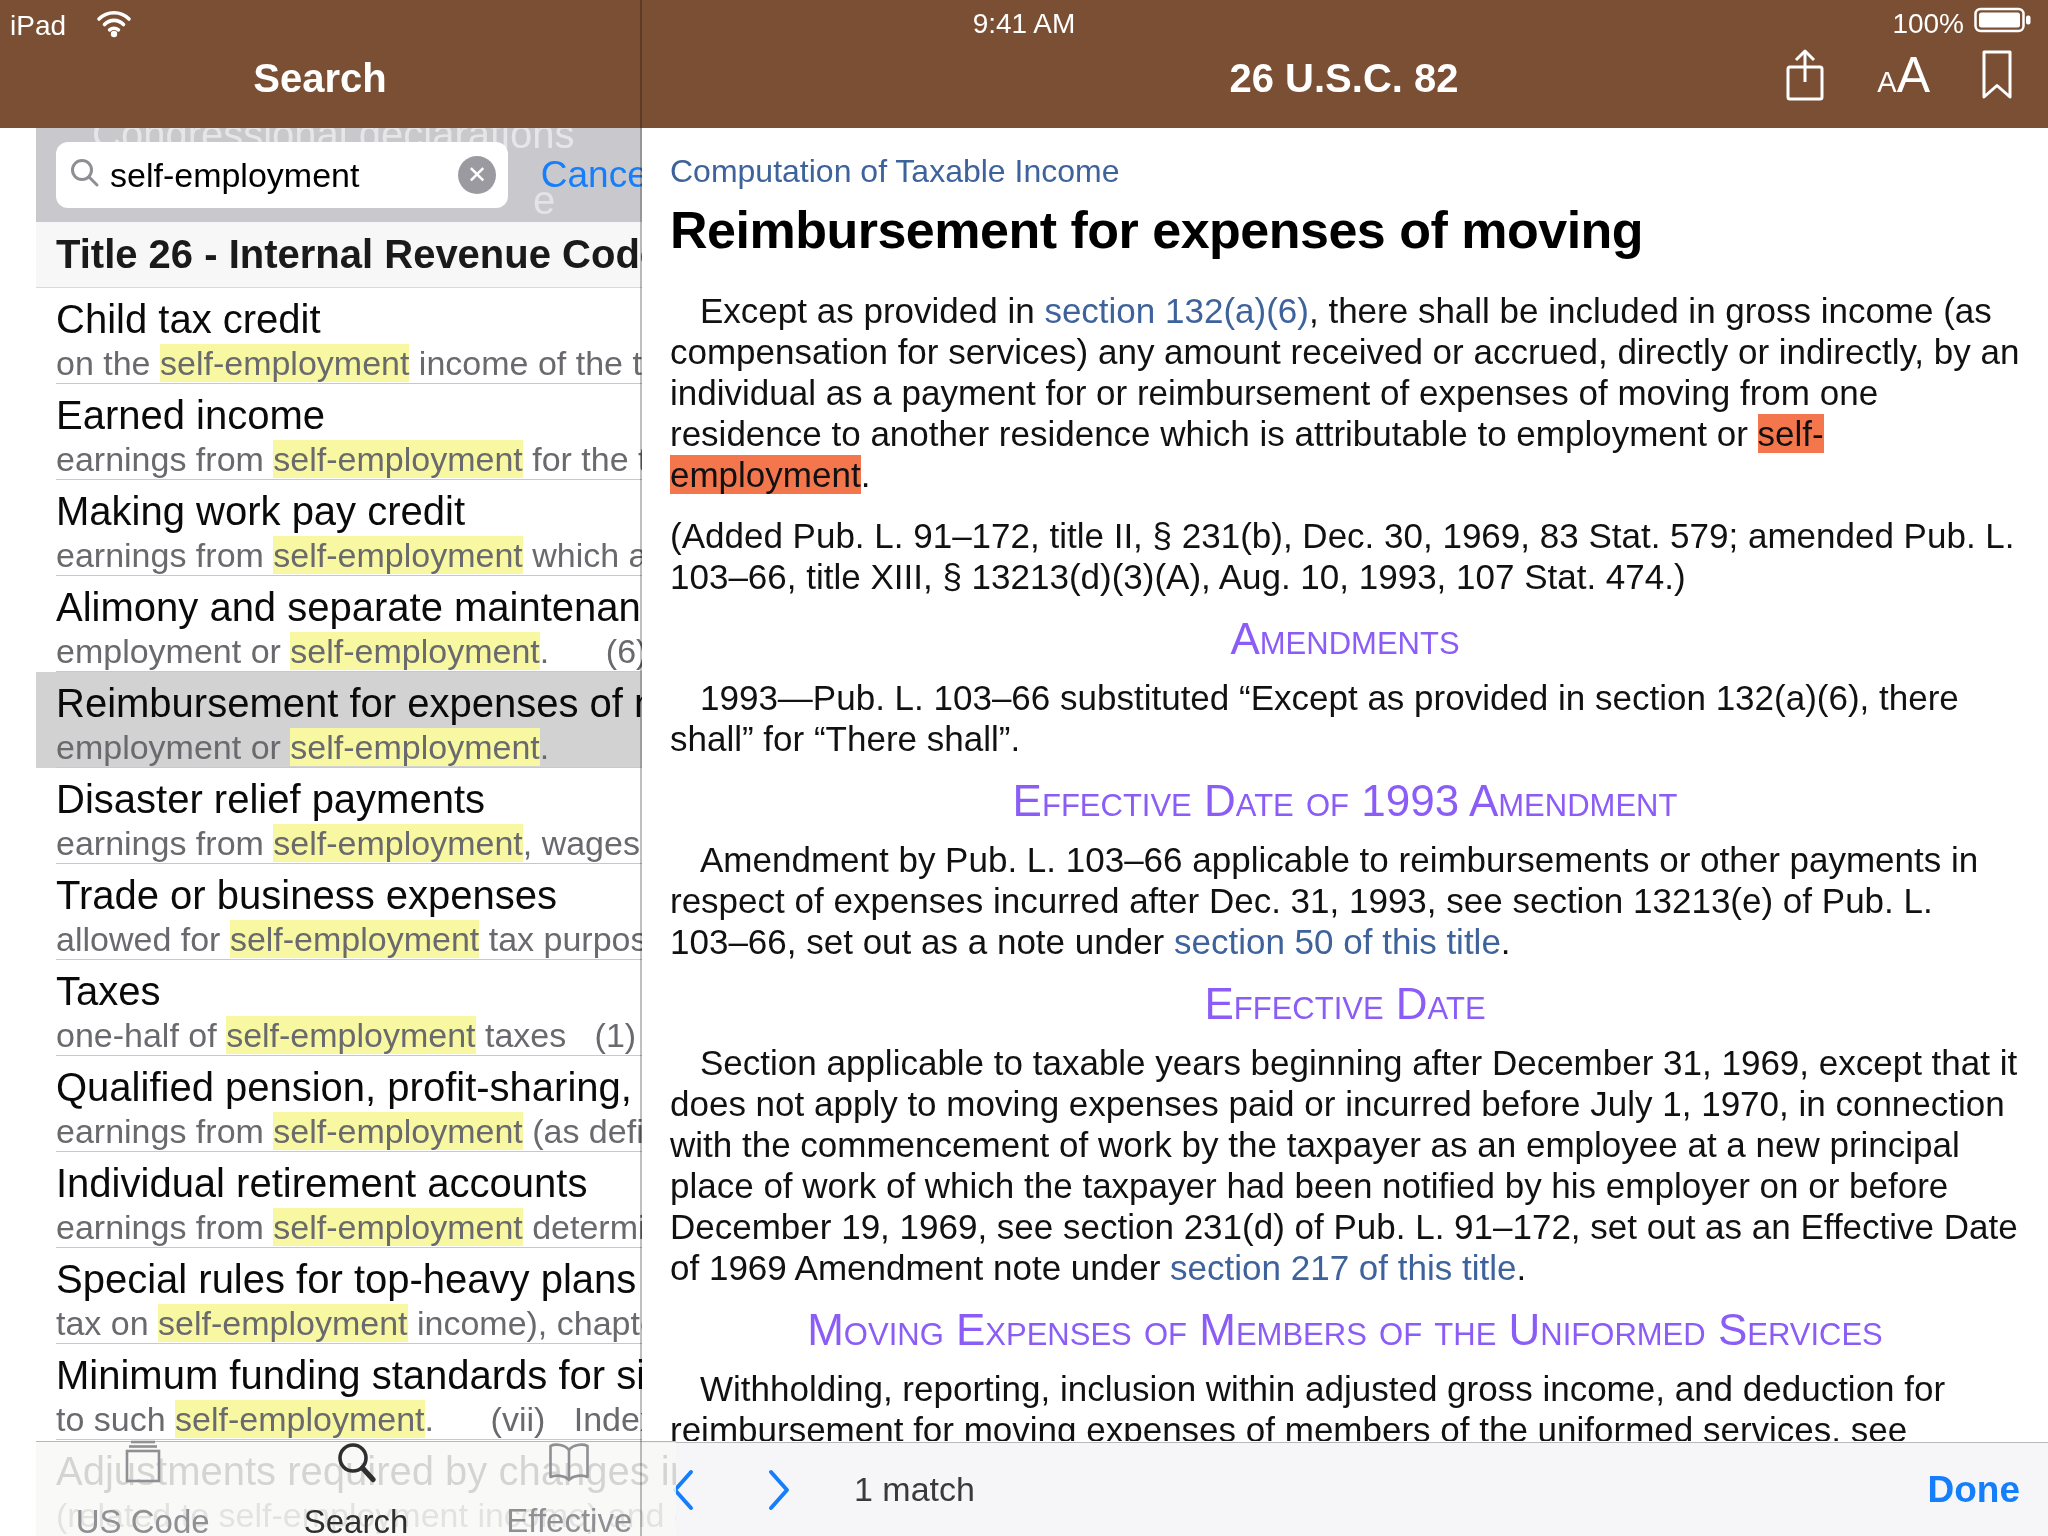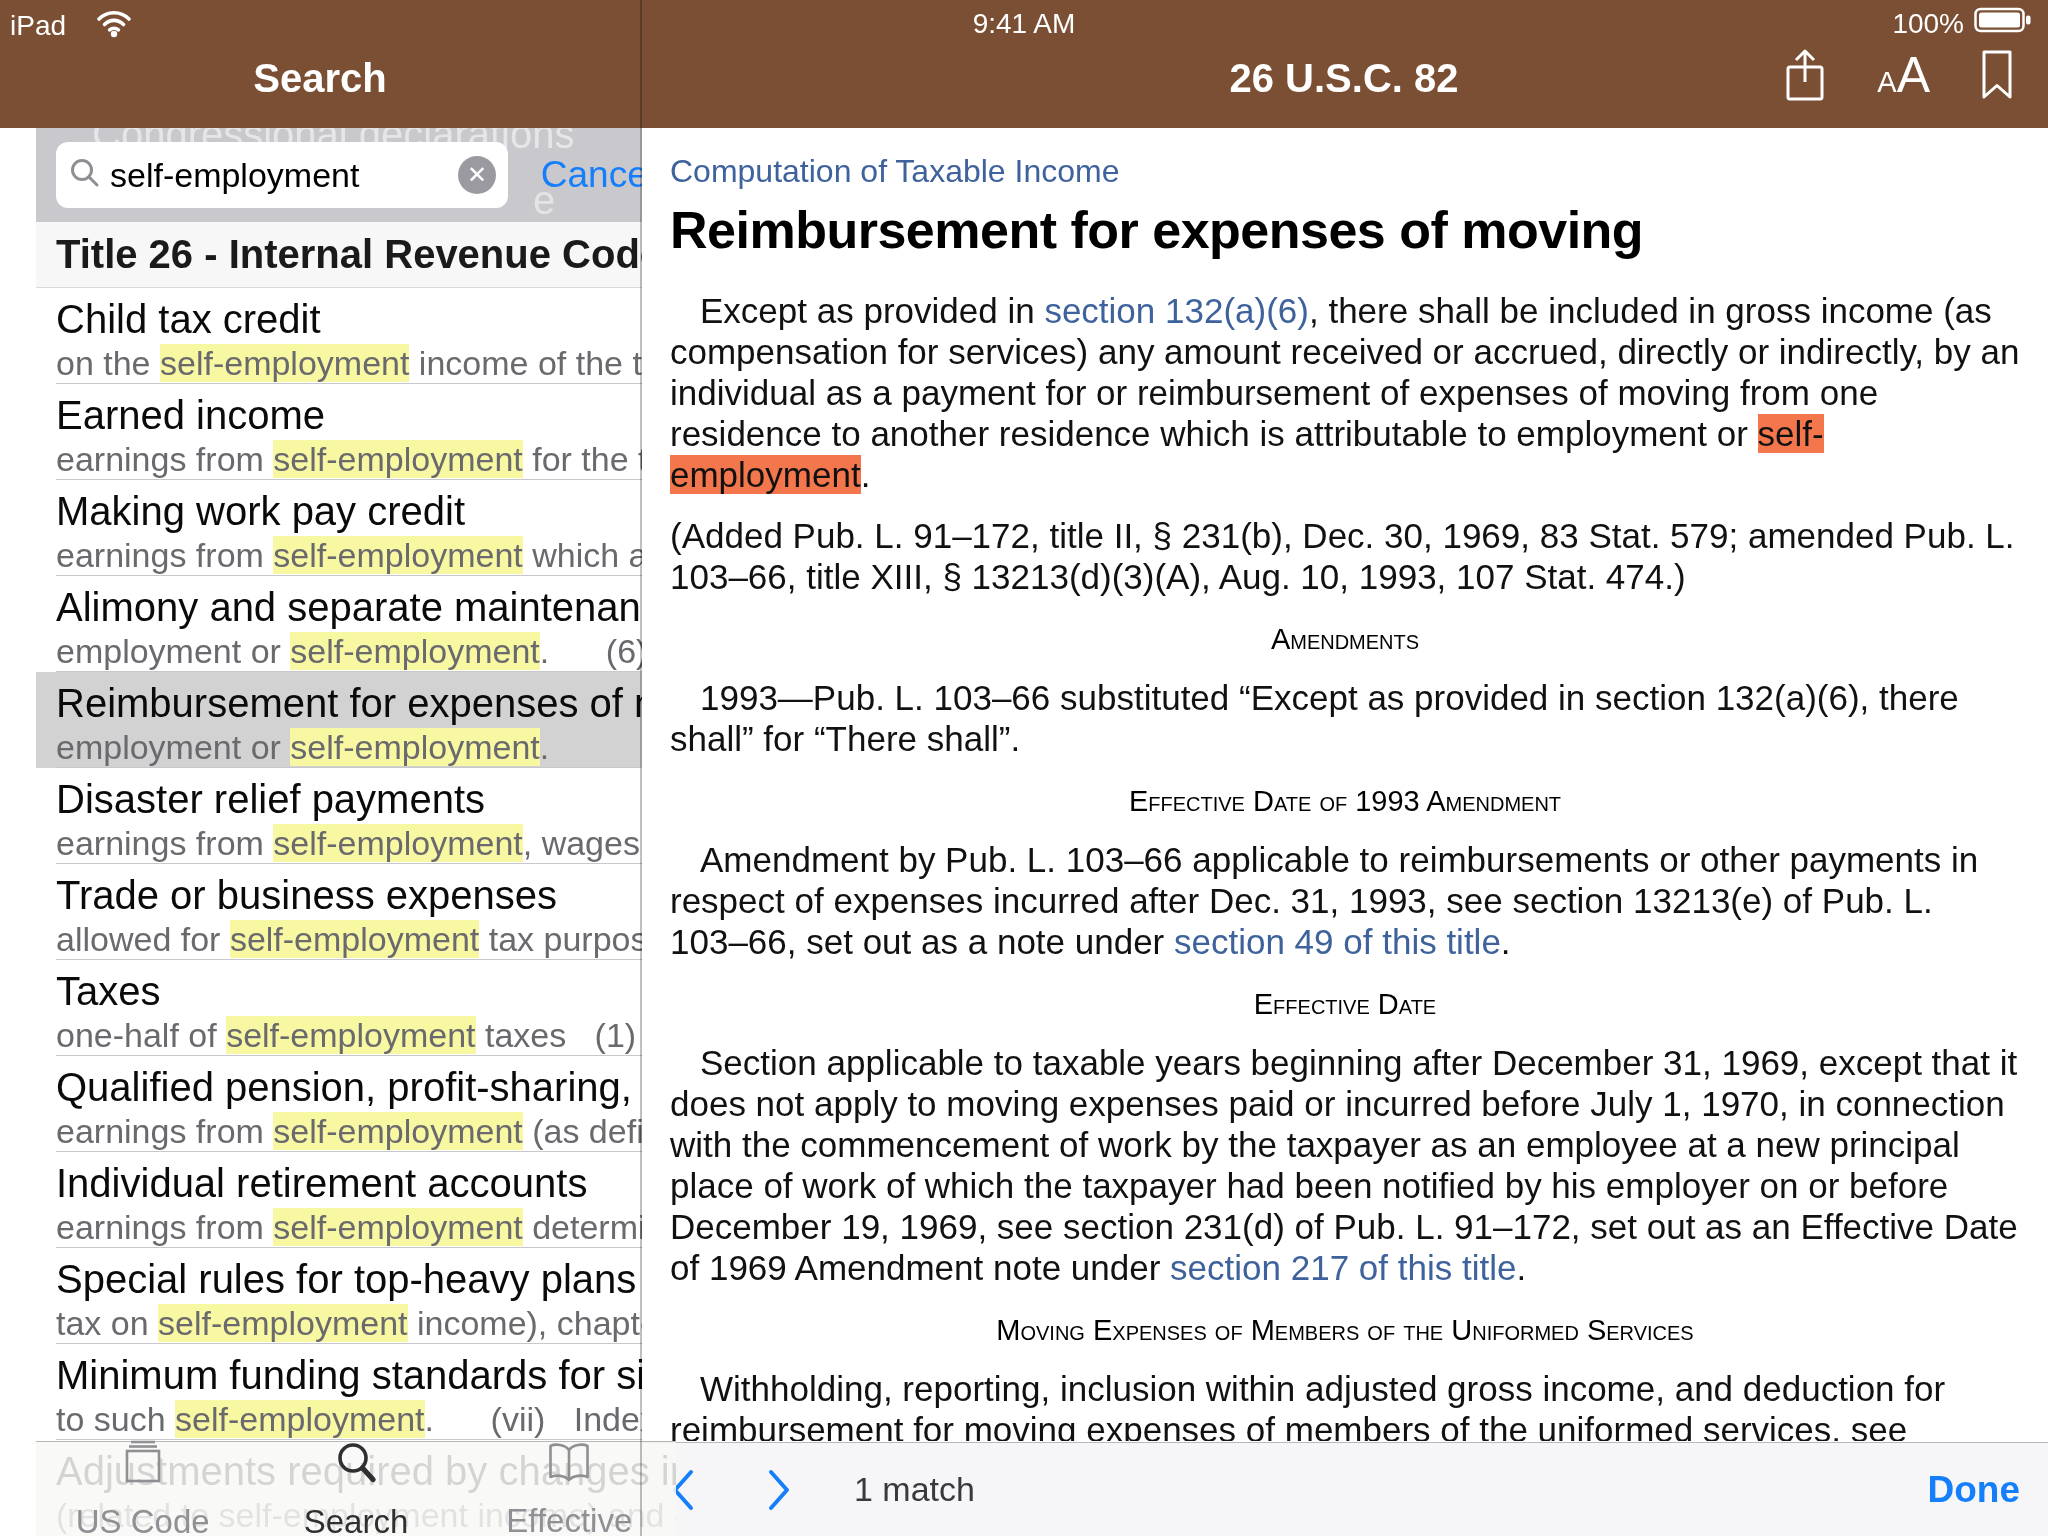--- a/index.html
+++ b/index.html
@@ -54,22 +54,22 @@
 
   
   .content{position:absolute;top:128px;left:642px;right:0;bottom:0;background:#fff;}
   .article{position:absolute;top:0;left:0;right:0;bottom:95px;overflow:hidden;padding:24px 28px 0 28px;}
   .breadcrumb{font-size:32px;line-height:38px;color:var(--link_blue);}
   .article-title{font-size:52px;line-height:60px;font-weight:bold;color:#000;margin:10px 0 30px;letter-spacing:-0.5px;}
   p.body{font-size:35px;line-height:41px;color:#111;margin:0 0 20px;}
   p.body.indent{text-indent:30px;}
   .link{color:var(--link_blue);}
   .match{background:var(--match_orange);}
-  .sec-heading{font-variant:small-caps;font-size:29px;line-height:44px;text-align:center;
-               color:#000000;margin:8px 0 16px;}
+  .sec-heading{font-variant:small-caps;font-size:44px;line-height:44px;text-align:center;
+               color:#8b5cf6;margin:8px 0 16px;}
 
   
   .reader-footer{position:absolute;left:0;right:0;bottom:0;height:94px;background:#F6F6F8;
                  border-top:1px solid #B9B9BD;display:flex;align-items:center;padding:0 28px;box-sizing:border-box;gap:32px;}
   .chev{display:flex;align-items:center;}
   .chev + .chev{margin-left:38px;}
   .match-count{margin-left:30px;font-size:34px;color:#3A3A3C;}
   .done{margin-left:auto;font-size:37px;font-weight:bold;color:var(--ios_blue);}
 </style>
 </head>
@@ -238,21 +238,21 @@
   <div class="content">
     <div class="article">
       <div class="breadcrumb">Computation of Taxable Income</div>
       <div class="article-title">Reimbursement for expenses of moving</div>
       <div>
           <p class="body indent"><span>Except as provided in </span><span class="link">section 132(a)(6)</span><span>, there shall be included in gross income (as compensation for services) any amount received or accrued, directly or indirectly, by an individual as a payment for or reimbursement of expenses of moving from one residence to another residence which is attributable to employment or </span><span class="match">self-employment</span><span>.</span></p>
           <p class="body"><span>(Added Pub. L. 91–172, title II, § 231(b), Dec. 30, 1969, 83 Stat. 579; amended Pub. L. 103–66, title XIII, § 13213(d)(3)(A), Aug. 10, 1993, 107 Stat. 474.)</span></p>
           <div class="sec-heading">Amendments</div>
           <p class="body indent"><span>1993—Pub. L. 103–66 substituted “Except as provided in section 132(a)(6), there shall” for “There shall”.</span></p>
           <div class="sec-heading">Effective Date of 1993 Amendment</div>
-          <p class="body indent"><span>Amendment by Pub. L. 103–66 applicable to reimbursements or other payments in respect of expenses incurred after Dec. 31, 1993, see section 13213(e) of Pub. L. 103–66, set out as a note under </span><span class="link">section 49 of this title</span><span>.</span></p>
+          <p class="body indent"><span>Amendment by Pub. L. 103–66 applicable to reimbursements or other payments in respect of expenses incurred after Dec. 31, 1993, see section 13213(e) of Pub. L. 103–66, set out as a note under </span><span class="link">section 50 of this title</span><span>.</span></p>
           <div class="sec-heading">Effective Date</div>
           <p class="body indent"><span>Section applicable to taxable years beginning after December 31, 1969, except that it does not apply to moving expenses paid or incurred before July 1, 1970, in connection with the commencement of work by the taxpayer as an employee at a new principal place of work of which the taxpayer had been notified by his employer on or before December 19, 1969, see section 231(d) of Pub. L. 91–172, set out as an Effective Date of 1969 Amendment note under </span><span class="link">section 217 of this title</span><span>.</span></p>
           <div class="sec-heading">Moving Expenses of Members of the Uniformed Services</div>
           <p class="body indent"><span>Withholding, reporting, inclusion within adjusted gross income, and deduction for reimbursement for moving expenses of members of the uniformed services, see section 2 of Pub. L. 93–490, Oct. 26, 1974, 88 Stat. 1466, set out as a note under </span><span class="link">section 217 of this title</span></p>
         </div>
     </div>
     <div class="reader-footer">
       <span class="chev">
         <svg width="26" height="48" viewBox="0 0 26 48">
           <polyline points="21,6 5,24 21,42" fill="none" stroke="#157EFB" stroke-width="4" stroke-linecap="round" stroke-linejoin="round"></polyline>

